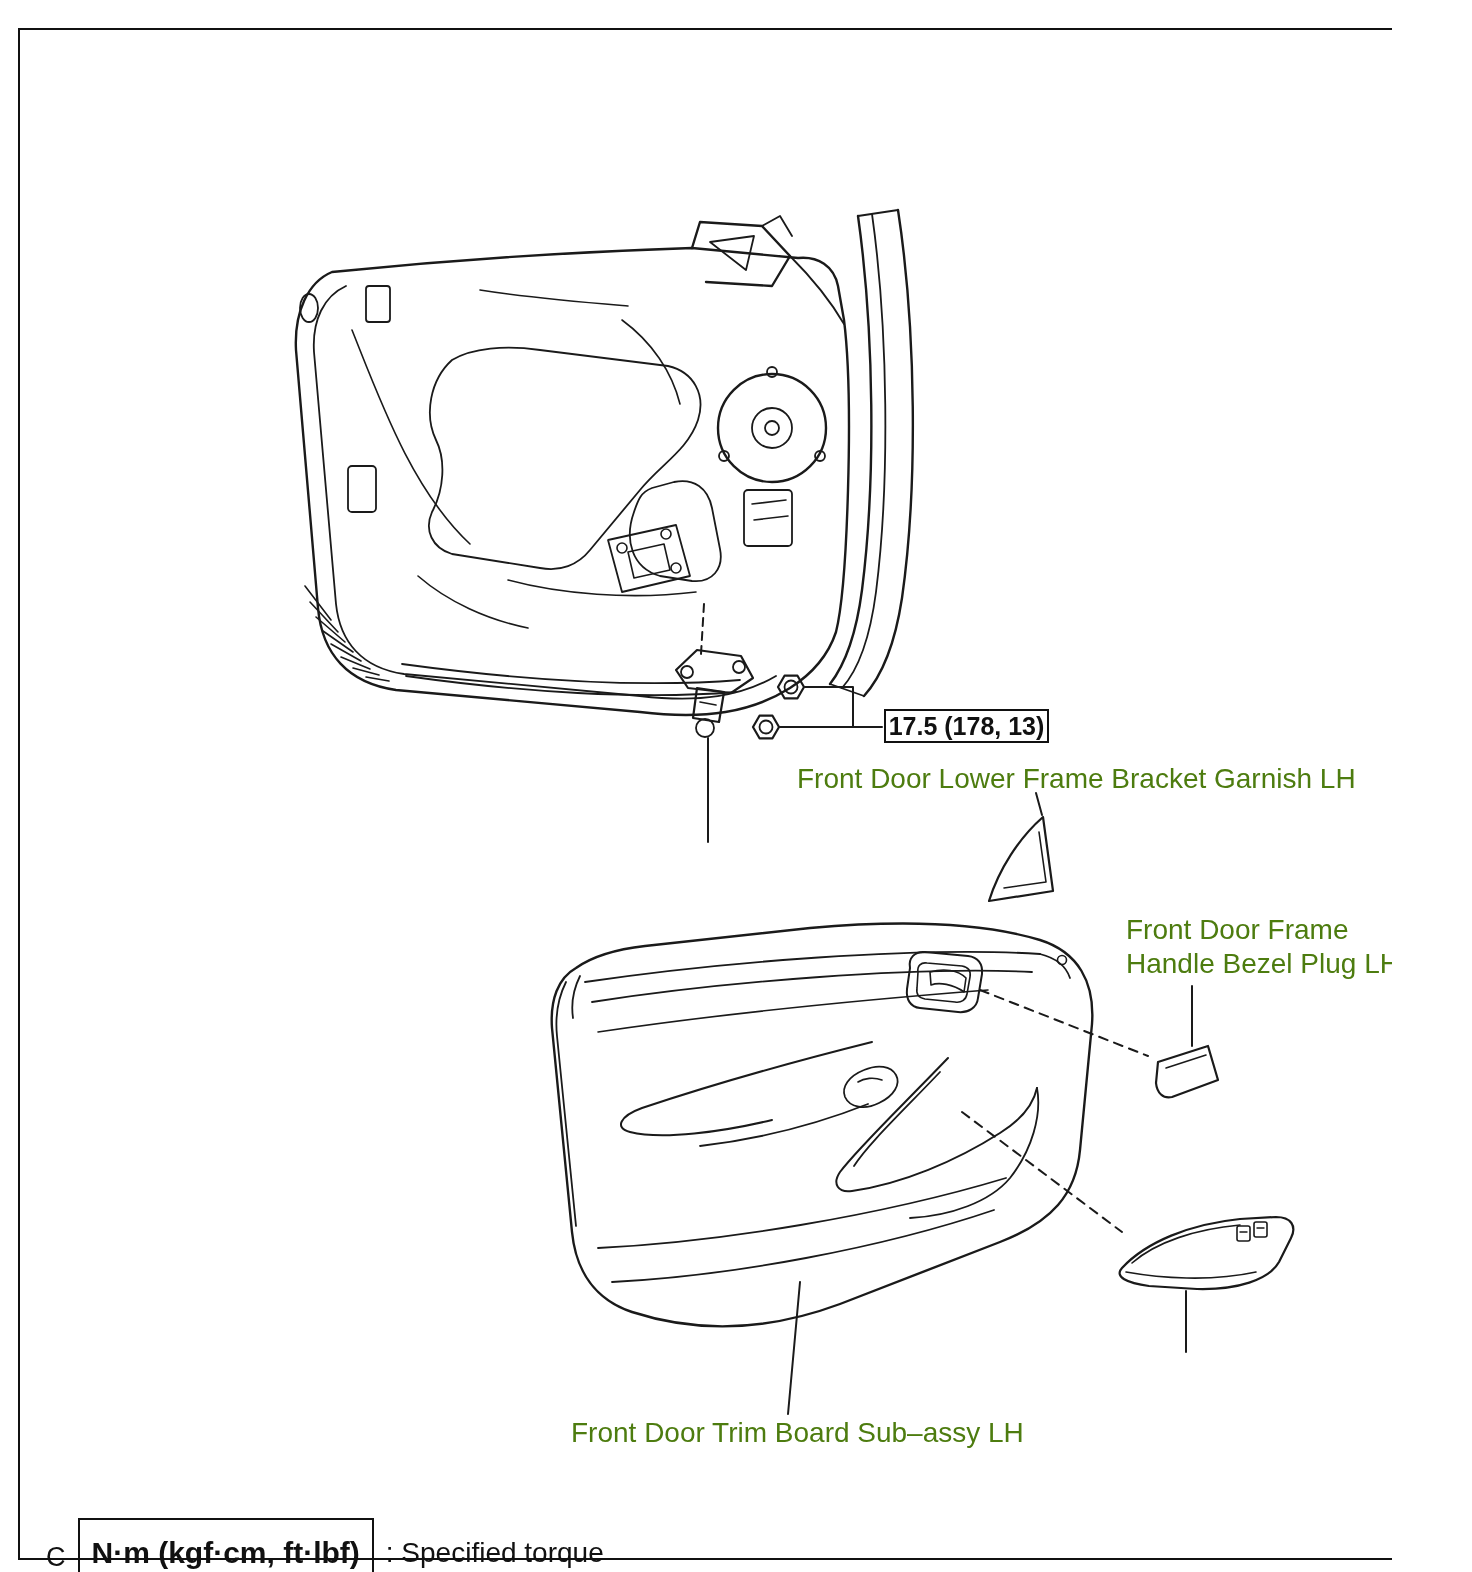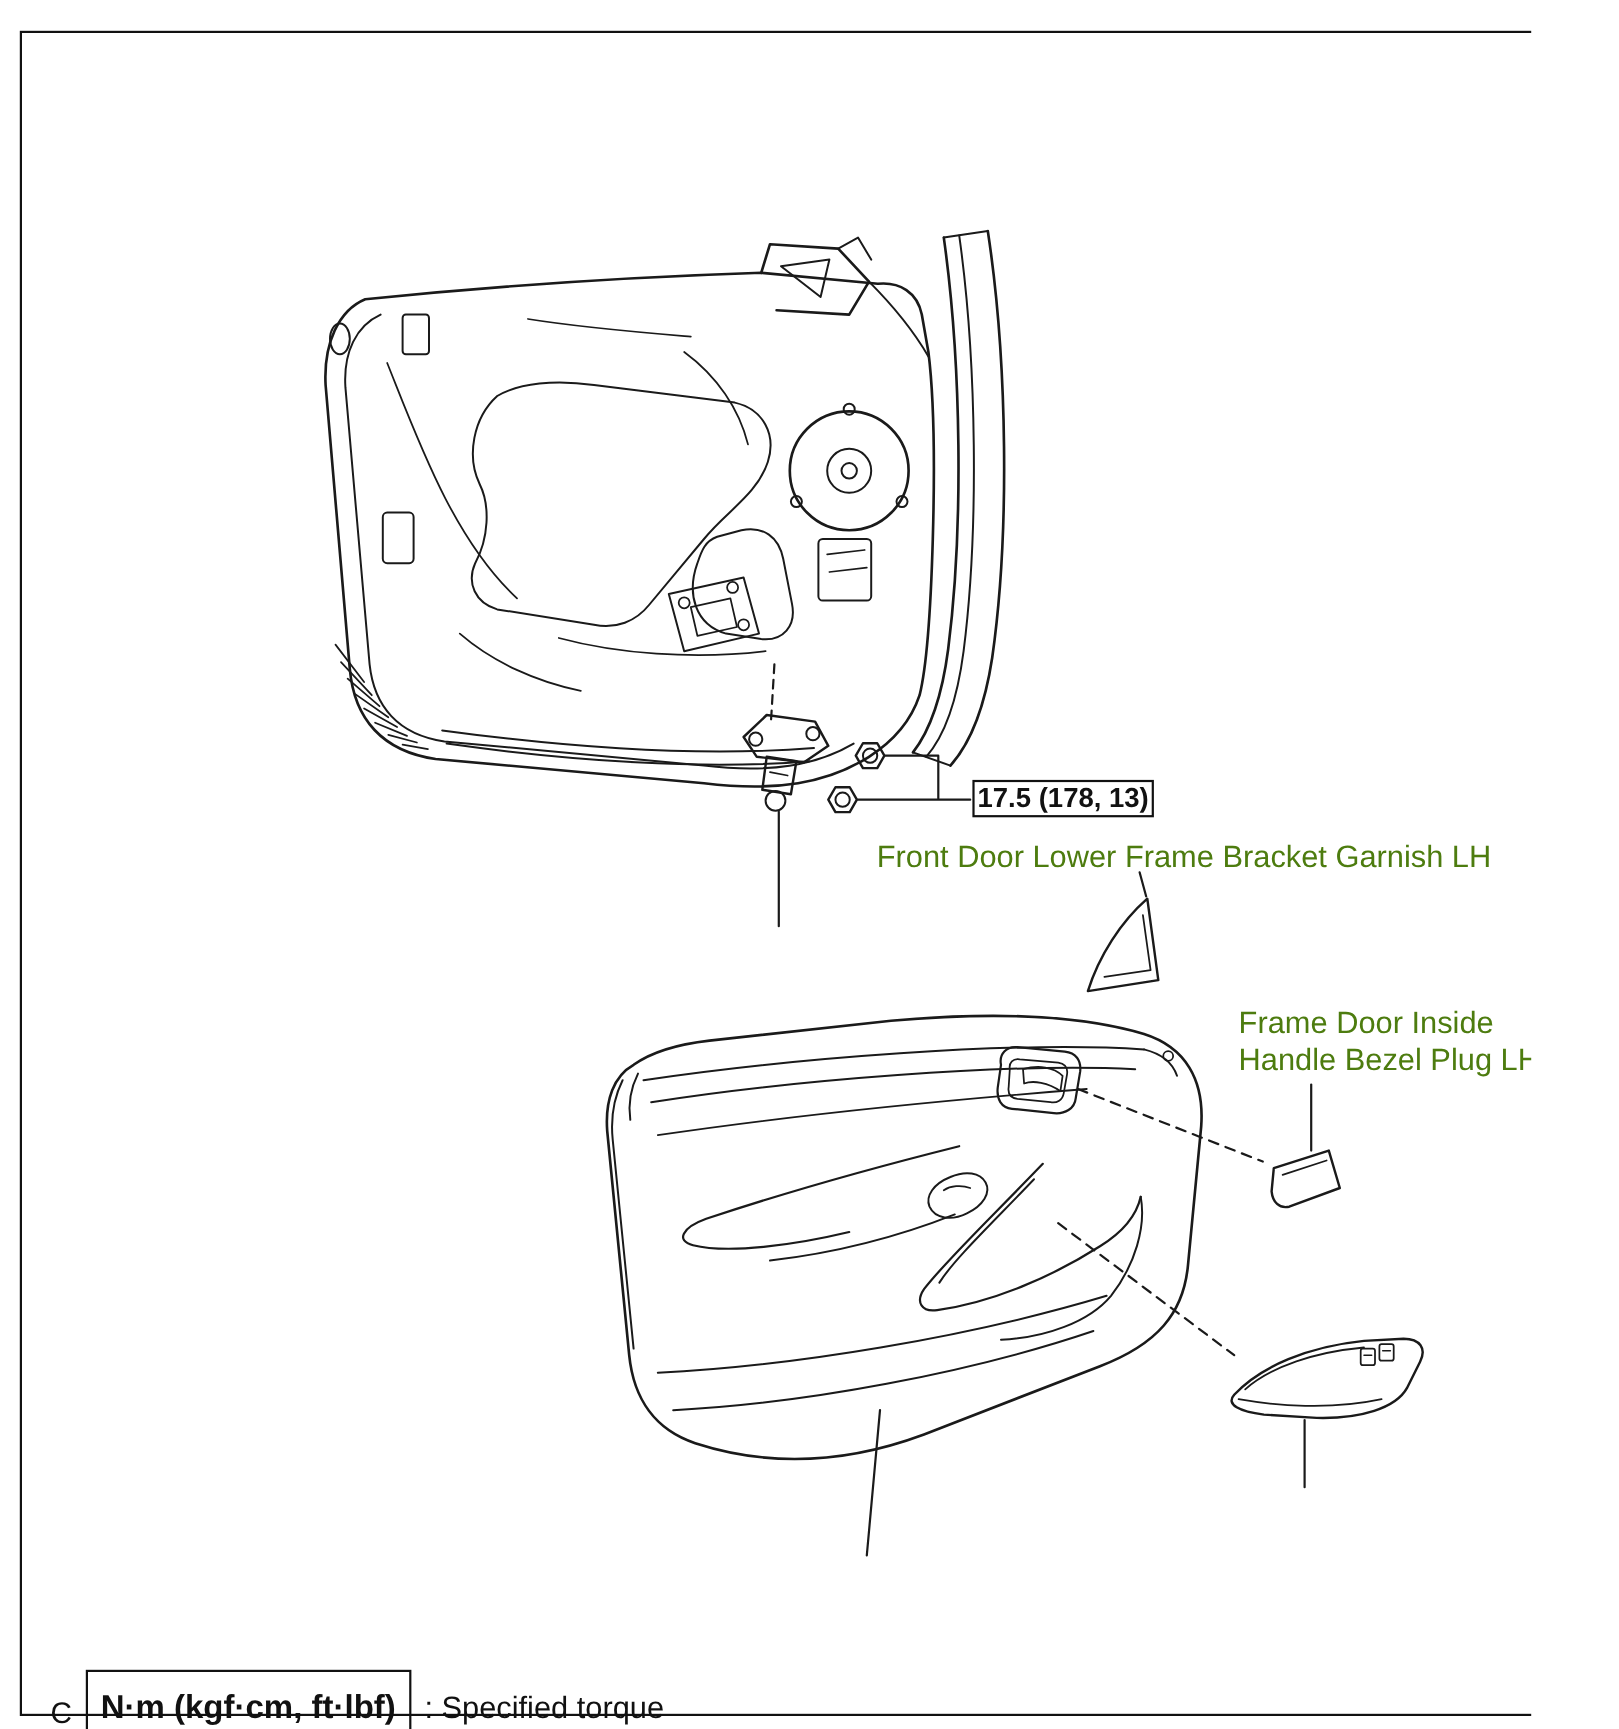--- a/index.html
+++ b/index.html
@@ -214,24 +214,25 @@
     <g stroke-width="2">
       <path d="M 800 1262 L 788 1394"></path>
     </g>
   </svg>
 
   <div class="torque-box">17.5 (178, 13)</div>
 
   <div class="lbl" style="left:797px; top:742px;">Front Door Lower Frame Bracket Garnish LH</div>
 
 
-  <div class="lbl" style="left:1126px; top:893px;">Frame Door Inside</div>
+  <div class="lbl" style="left:1126px; top:893px;">Front Door Frame</div>
   <div class="lbl" style="left:1126px; top:927px;">Handle Bezel Plug LH</div>
 
 
+  <div class="lbl" style="left:571px; top:1396px;">Front Door Trim Board Sub–assy LH</div>
 
   <div class="legend">
     <span class="marker">C</span>
     <span class="unit-box">N·m (kgf·cm, ft·lbf)</span>
     <span class="descr">: Specified torque</span>
   </div>
 
   <div class="figure-code">H43237</div>
 
 </div>

